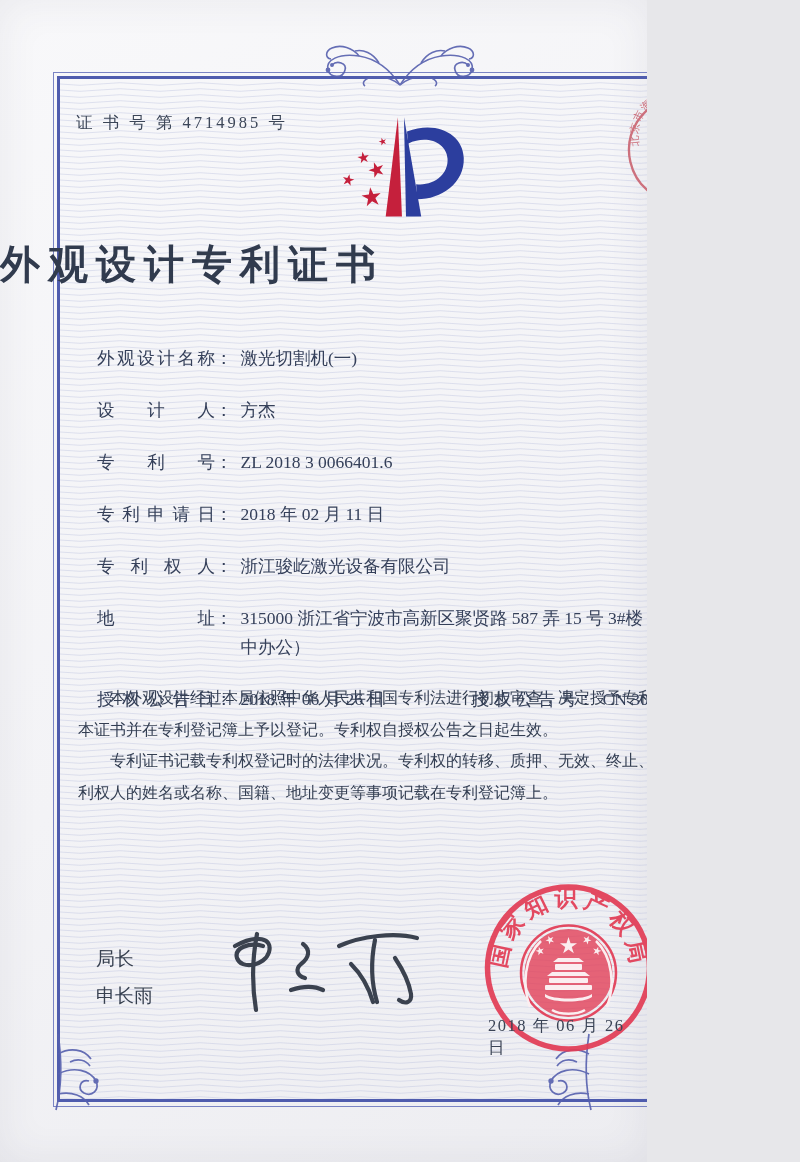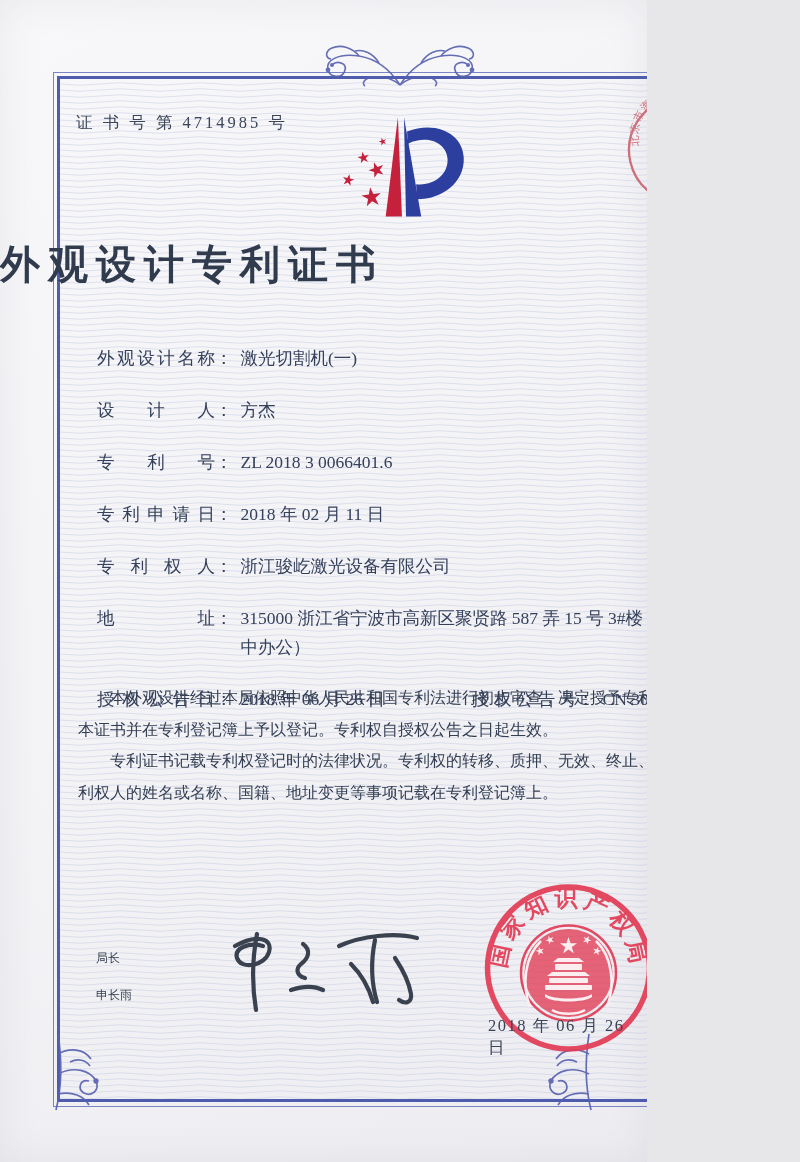--- a/index.html
+++ b/index.html
@@ -39,21 +39,21 @@
   .flabel { width:118px; flex:0 0 118px; text-align:justify; text-align-last:justify; }
   .fcolon { flex:0 0 auto; padding-right:8px; }
   .fvalue { flex:1; }
   .frow.grant .pair2 { position:absolute; left:375px; top:0; display:flex; }
   .frow.grant .pair2 .flabel { flex:0 0 105px; width:105px; }
 
   .paragraphs { position:absolute; left:78px; top:682px; width:650px;
     font-size:16px; line-height:31.5px; color:#333e52; }
   .paragraphs p { text-indent:2em; }
 
-  .signer { position:absolute; left:96px; top:940px; font-size:12px;
+  .signer { position:absolute; left:96px; top:940px; font-size:19px;
     line-height:37px; color:#37404f; }
   .signature { position:absolute; left:205px; top:916px; width:228px; height:108px; }
 
   .cnipa-seal { position:absolute; left:480px; top:883px; width:177px; height:177px;
     opacity:.92; z-index:3; }
   .seal-date { position:absolute; left:488px; top:1015px; font-size:16.5px;
     letter-spacing:1.5px; color:#3a4355; z-index:4; }
 
   .footer { position:absolute; left:0; top:1063px; width:100%; text-align:center;
     font-size:14.5px; letter-spacing:3px; color:#4a5570; }

